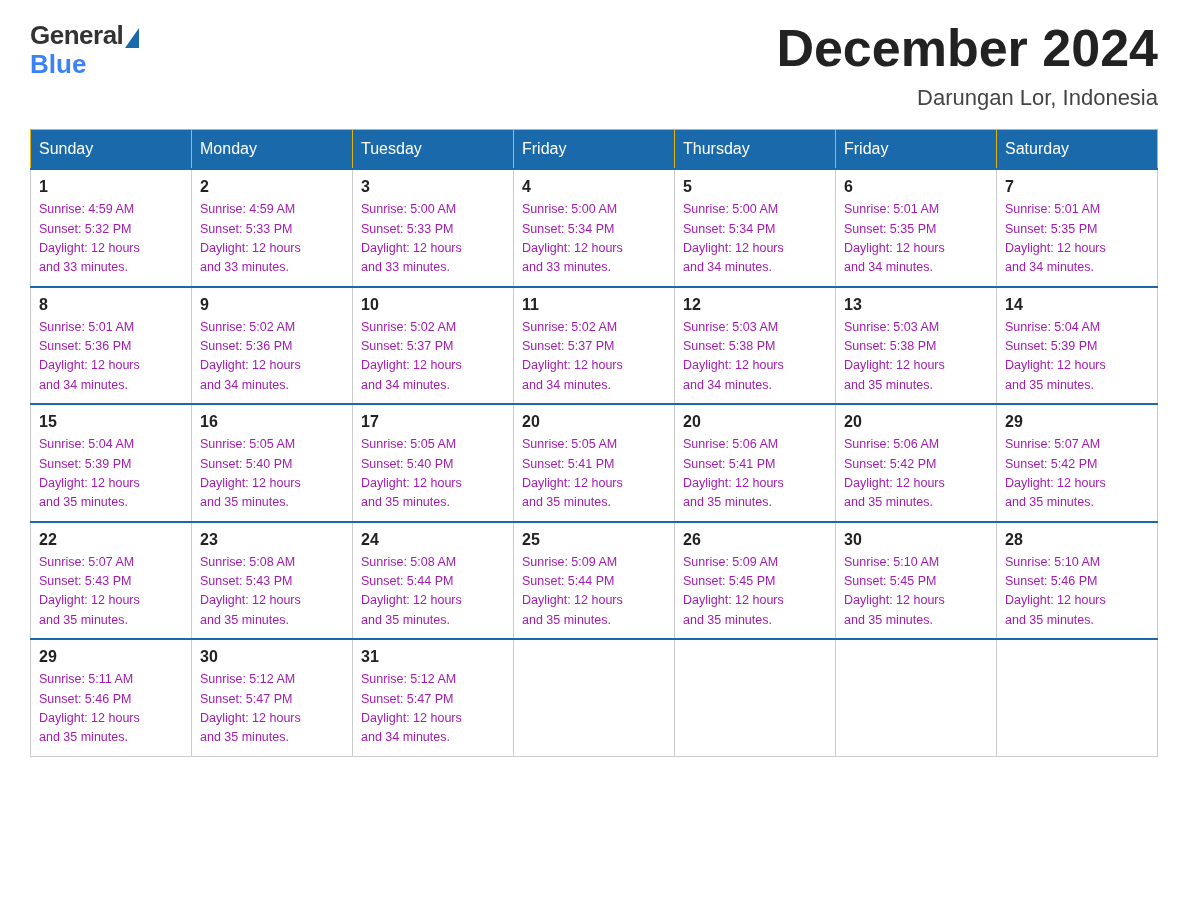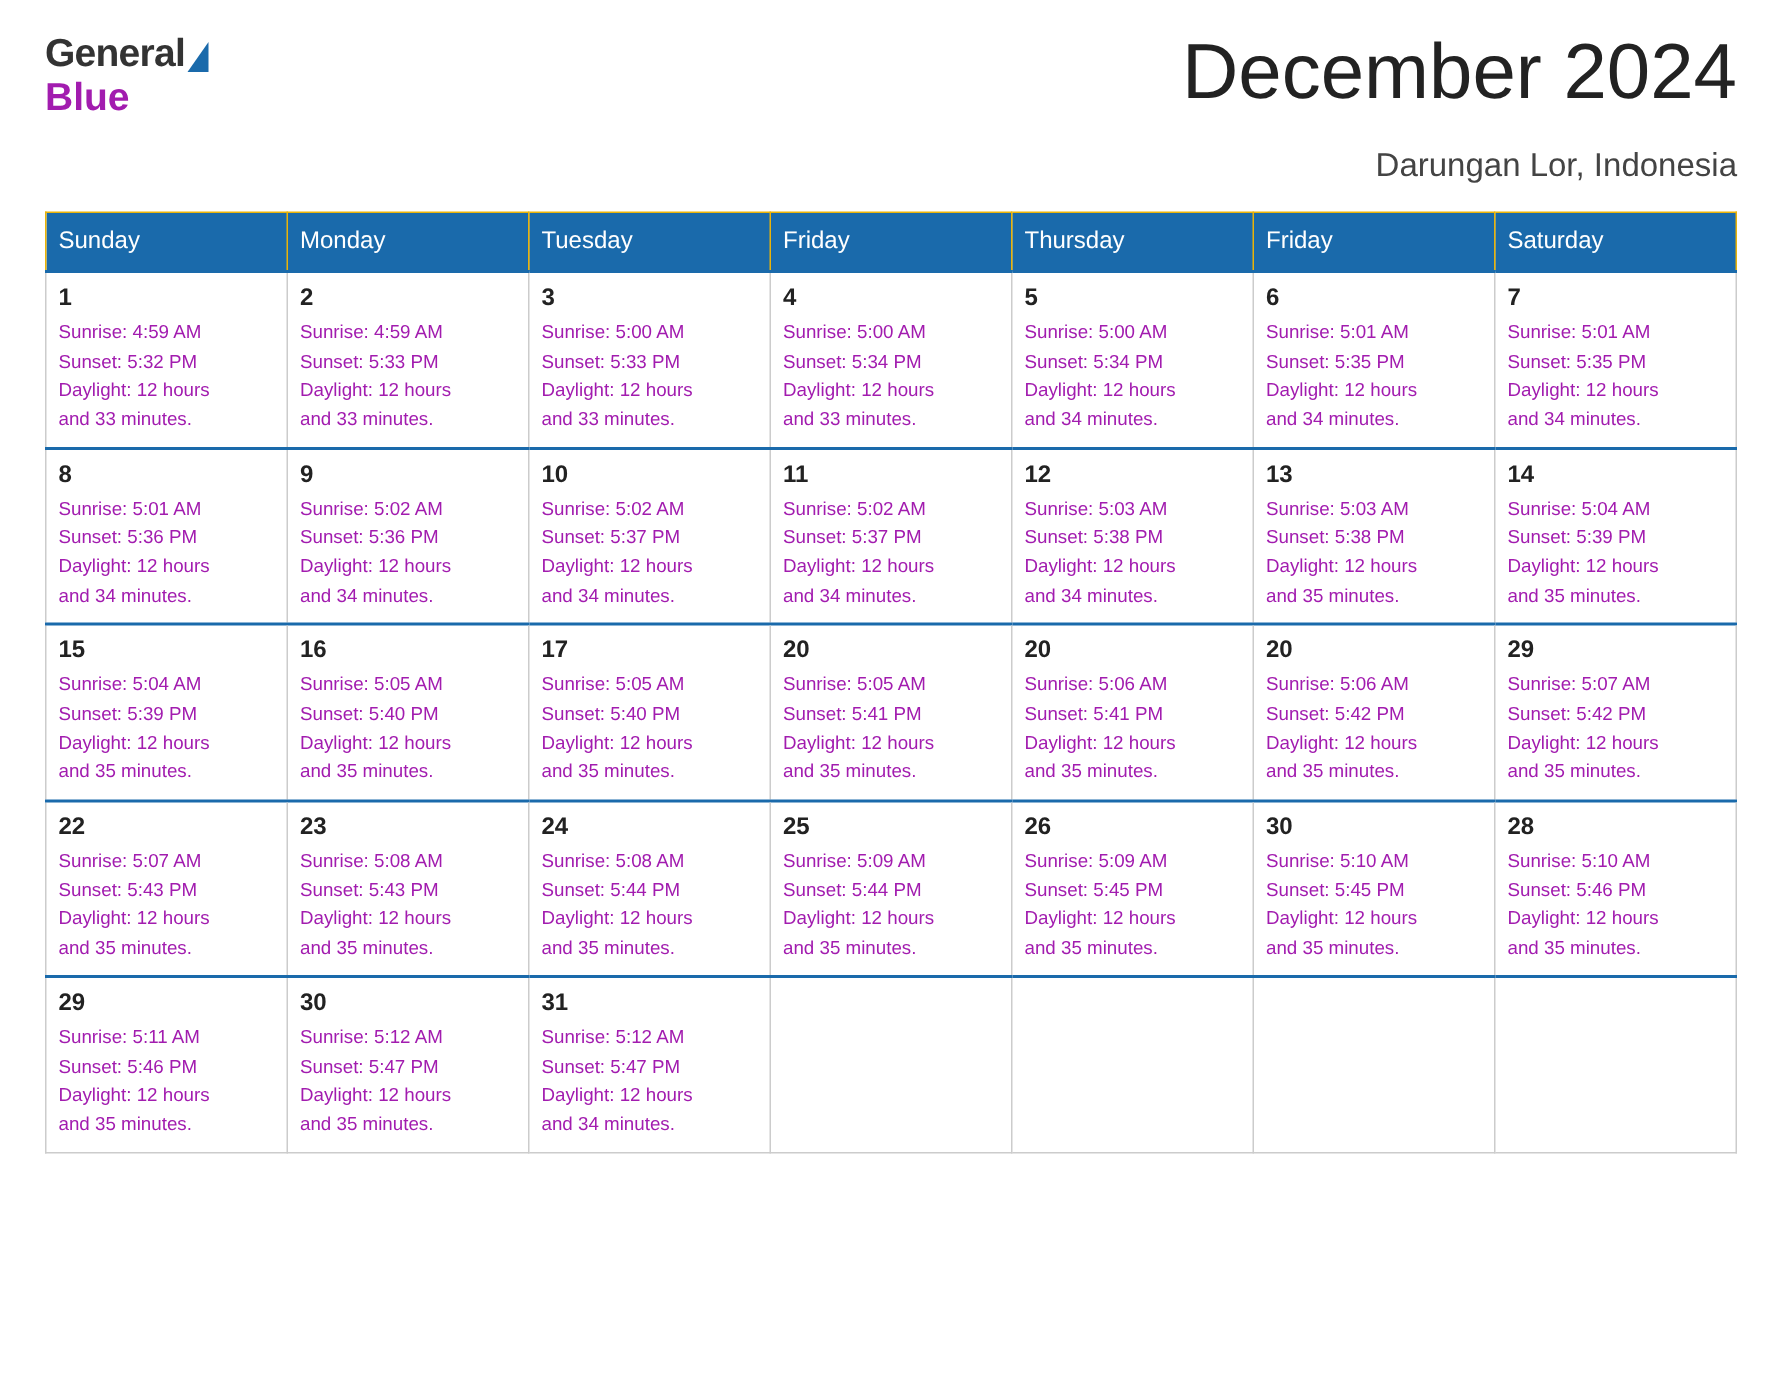--- a/index.html
+++ b/index.html
@@ -36,37 +36,37 @@
       height: 0;
       border-left: 14px solid transparent;
       border-right: 0px solid transparent;
       border-bottom: 20px solid #1a6aab;
       margin-left: 2px;
       margin-top: 4px;
     }
     .logo-blue {
       font-size: 26px;
       font-weight: bold;
-      color: #a21caf;
+      color: #3b82f6;
       margin-top: -2px;
     }
     .title-block {
       text-align: right;
     }
     .main-title {
       font-size: 52px;
-      font-weight: normal;
+      font-weight: bold;
       color: #222;
       line-height: 1.1;
       text-align: center;
     }
     .subtitle {
       font-size: 22px;
       color: #444;
-      margin-top: 20px;
+      margin-top: 8px;
     }
     table {
       width: 100%;
       border-collapse: collapse;
       table-layout: fixed;
     }
     thead tr th {
       background-color: #1a6aab;
       color: #fff;
       font-size: 16px;

